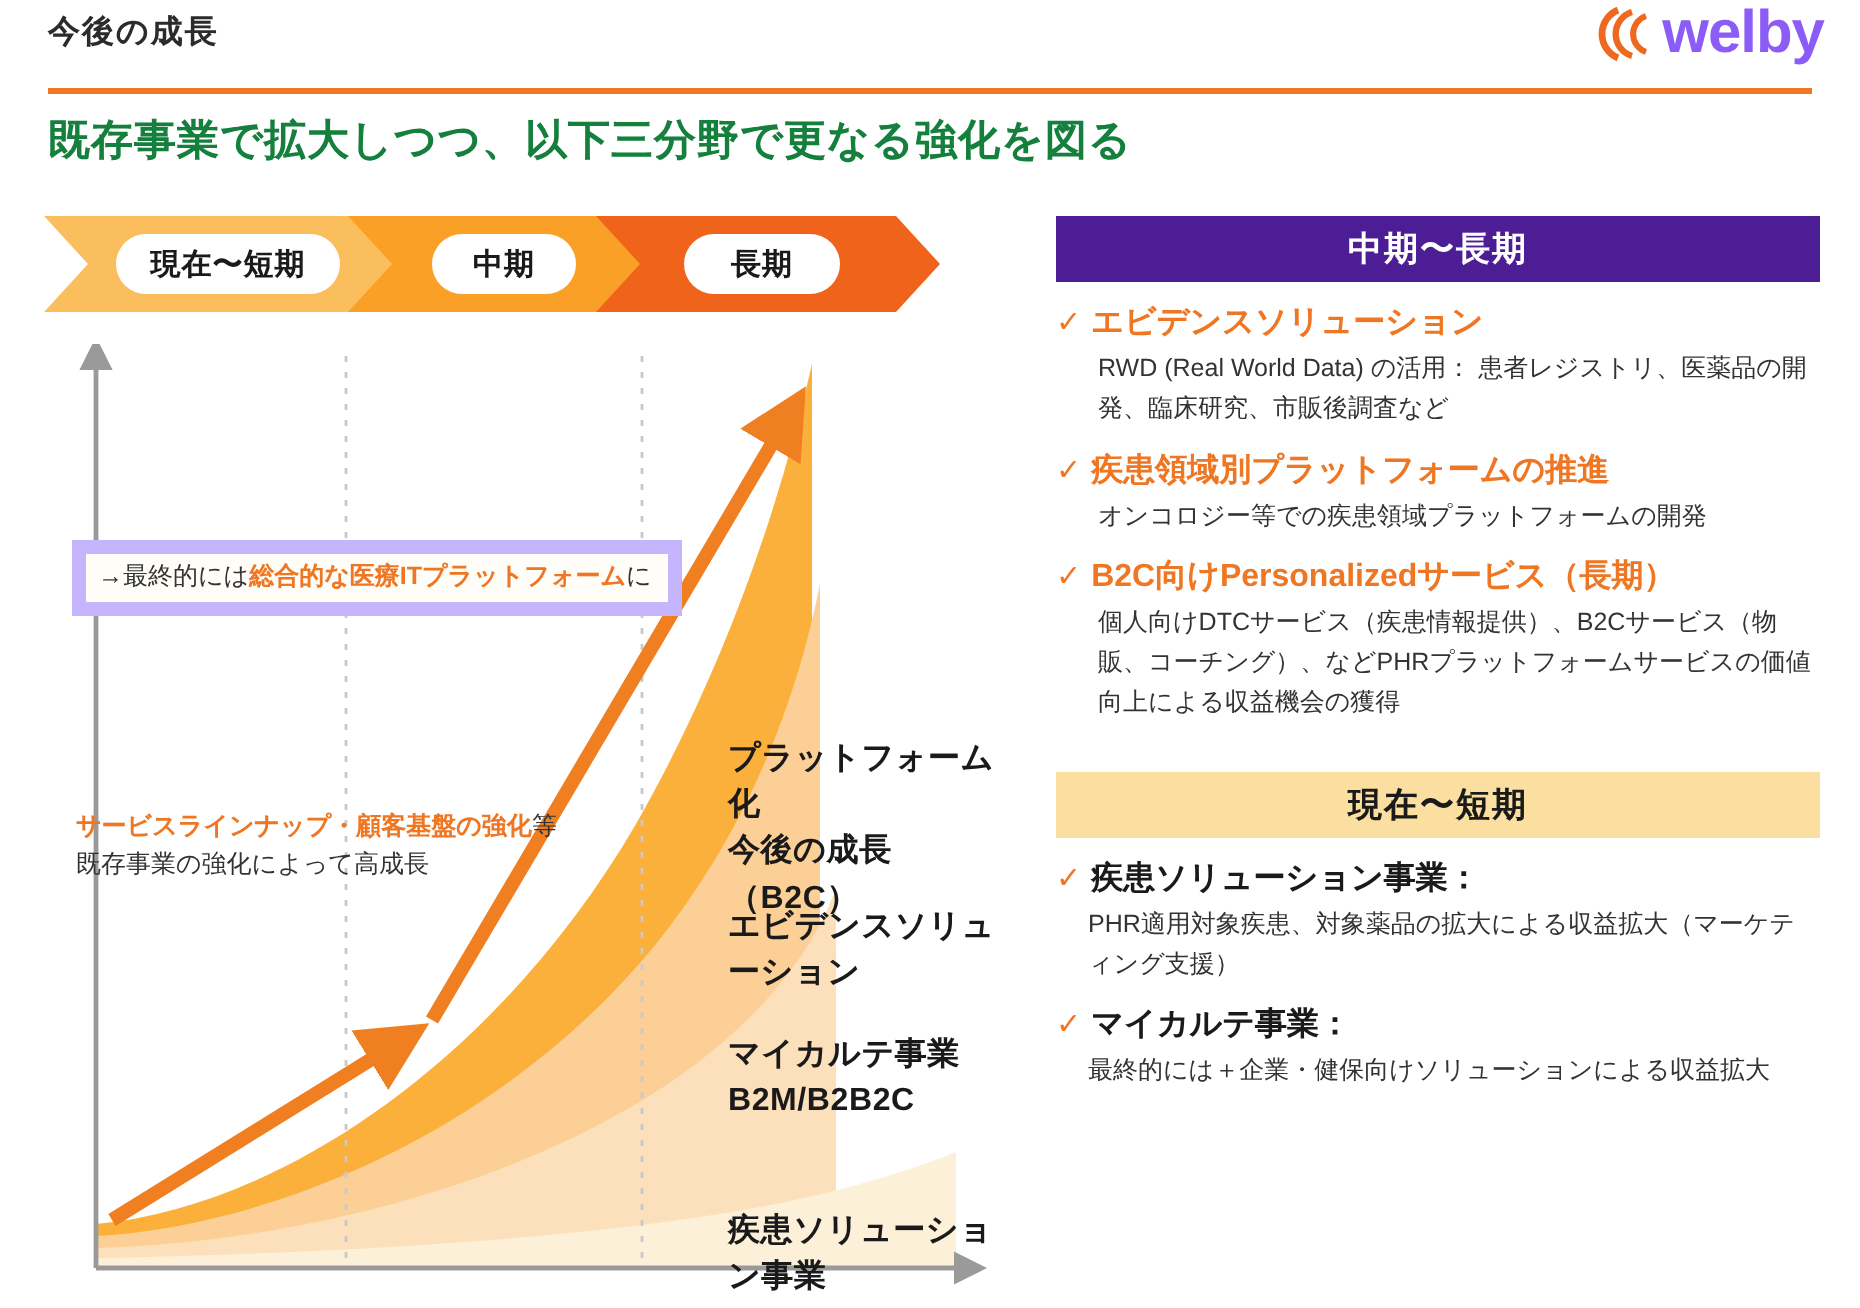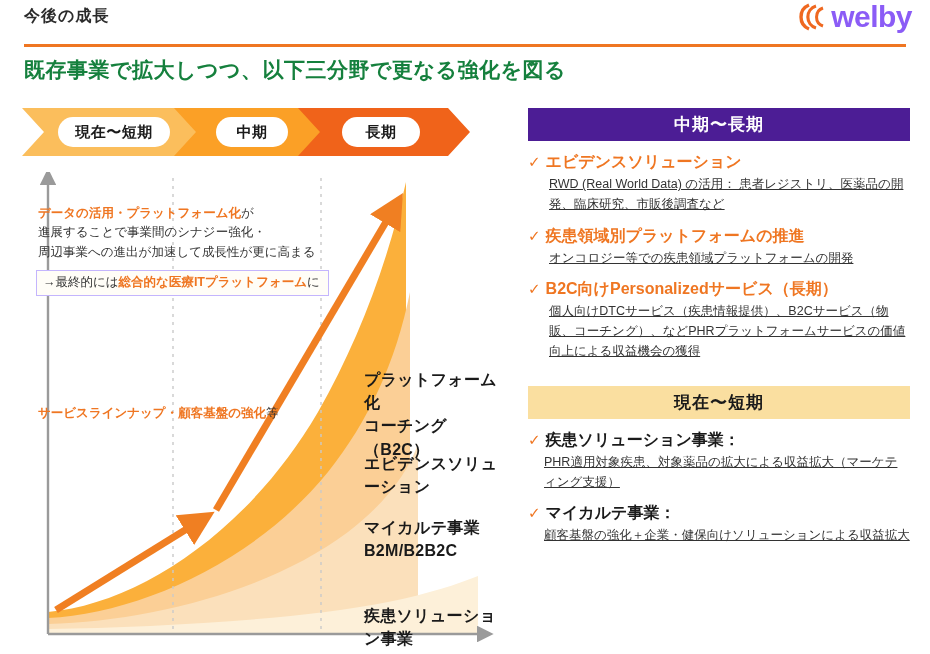--- a/index.html
+++ b/index.html
@@ -50,21 +50,21 @@
 
   
   .chart{position:absolute;left:18px;top:172px;width:480px;height:472px;}
   .chart svg{display:block;}
 
   .chart-note{position:absolute;font-size:12.5px;line-height:1.55;color:#333;}
   .note-orange{color:#ef7622;font-weight:700;}
   .note1{left:20px;top:32px;width:300px;}
   .note-box{
     position:absolute;left:18px;top:98px;
-    border:1px solid #c4b5fd;background:#fffdf7;
+    border:7px solid #c4b5fd;background:#fffdf7;
     padding:3px 8px 4px 6px;font-size:12.5px;color:#333;white-space:nowrap;
   }
   .note2{left:20px;top:232px;width:260px;}
 
   .layer-label{
     position:absolute;font-size:16px;font-weight:700;color:#1a1a1a;
     line-height:1.45;letter-spacing:0.3px;margin-left:28px;
   }
   .ll-plat{left:318px;top:196px;}
   .ll-evid{left:318px;top:280px;}
@@ -82,21 +82,21 @@
 
   .bullet{margin-top:11px;}
   .b-head{
     display:flex;align-items:flex-start;gap:5px;
     font-size:16px;font-weight:700;color:#ef7622;line-height:1.25;
   }
   .b-head.dark{color:#1a1a1a;}
   .check{color:#ef7622;font-size:15px;font-weight:700;line-height:1.3;}
   .b-body{
     margin-left:21px;margin-top:2px;
-    font-size:12.5px;line-height:1.62;color:#333;text-decoration:underline;
+    font-size:12.5px;line-height:1.62;color:#333;
   }
   .b-body.flush{margin-left:16px;}
   .spacer-now{height:24px;}
 </style>
 </head>
 <body>
 
 <div class="slide">
 
   <div class="kicker">今後の成長</div>
@@ -165,37 +165,33 @@
           <path d="M0 0 L5 2.5 L0 5 Z" fill="#f07f22"></path>
         </marker>
       </defs>
       <line x1="30" y1="462" x2="30" y2="6" stroke="#9a9a9a" stroke-width="2.4" marker-end="url(#axhead)"></line>
       <line x1="30" y1="462" x2="466" y2="462" stroke="#9a9a9a" stroke-width="2.4" marker-end="url(#axhead)"></line>
 
       <line x1="198" y1="338" x2="375" y2="38" stroke="#f07f22" stroke-width="7" marker-end="url(#orhead)"></line>
       <line x1="38" y1="438" x2="180" y2="350" stroke="#f07f22" stroke-width="7" marker-end="url(#orhead)"></line>
     </svg>
 
-    <div class="chart-note note1">
-      <span class="note-orange">データの活用・プラットフォーム化</span><span>が</span><br>
-      <span>進展することで事業間のシナジー強化・</span><br>
-      <span>周辺事業への進出が加速して成長性が更に高まる</span>
-    </div>
 
     <div class="note-box">
       <span>→最終的には</span><span class="note-orange">総合的な医療ITプラットフォーム</span><span>に</span>
     </div>
 
     <div class="chart-note note2">
       <span class="note-orange">サービスラインナップ・顧客基盤の強化</span><span>等</span><br>
+      <span>既存事業の強化によって高成長</span>
     </div>
 
     <div class="layer-label ll-plat">
       <span>プラットフォーム化</span><br>
-      <span>コーチング（B2C）</span>
+      <span>今後の成長（B2C）</span>
     </div>
     <div class="layer-label ll-evid">エビデンスソリューション</div>
     <div class="layer-label ll-kart">
       <span>マイカルテ事業</span><br>
       <span>B2M/B2B2C</span>
     </div>
     <div class="layer-label ll-shik">疾患ソリューション事業</div>
   </div>
 
   <div class="panel">
@@ -236,17 +232,17 @@
         <span>疾患ソリューション事業：</span>
       </div>
       <div class="b-body flush">PHR適用対象疾患、対象薬品の拡大による収益拡大（マーケティング支援）</div>
     </div>
 
     <div class="bullet">
       <div class="b-head dark">
         <span class="check">✓</span>
         <span>マイカルテ事業：</span>
       </div>
-      <div class="b-body flush">顧客基盤の強化＋企業・健保向けソリューションによる収益拡大</div>
+      <div class="b-body flush">最終的には＋企業・健保向けソリューションによる収益拡大</div>
     </div>
 
   </div>
 </div>
 
 </body></html>

